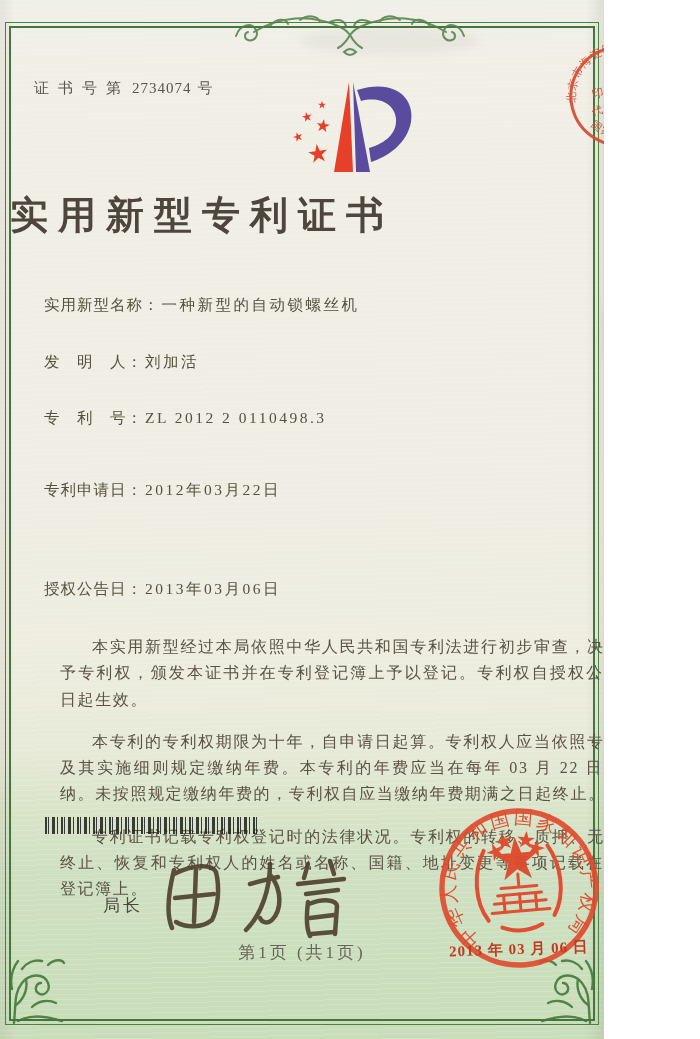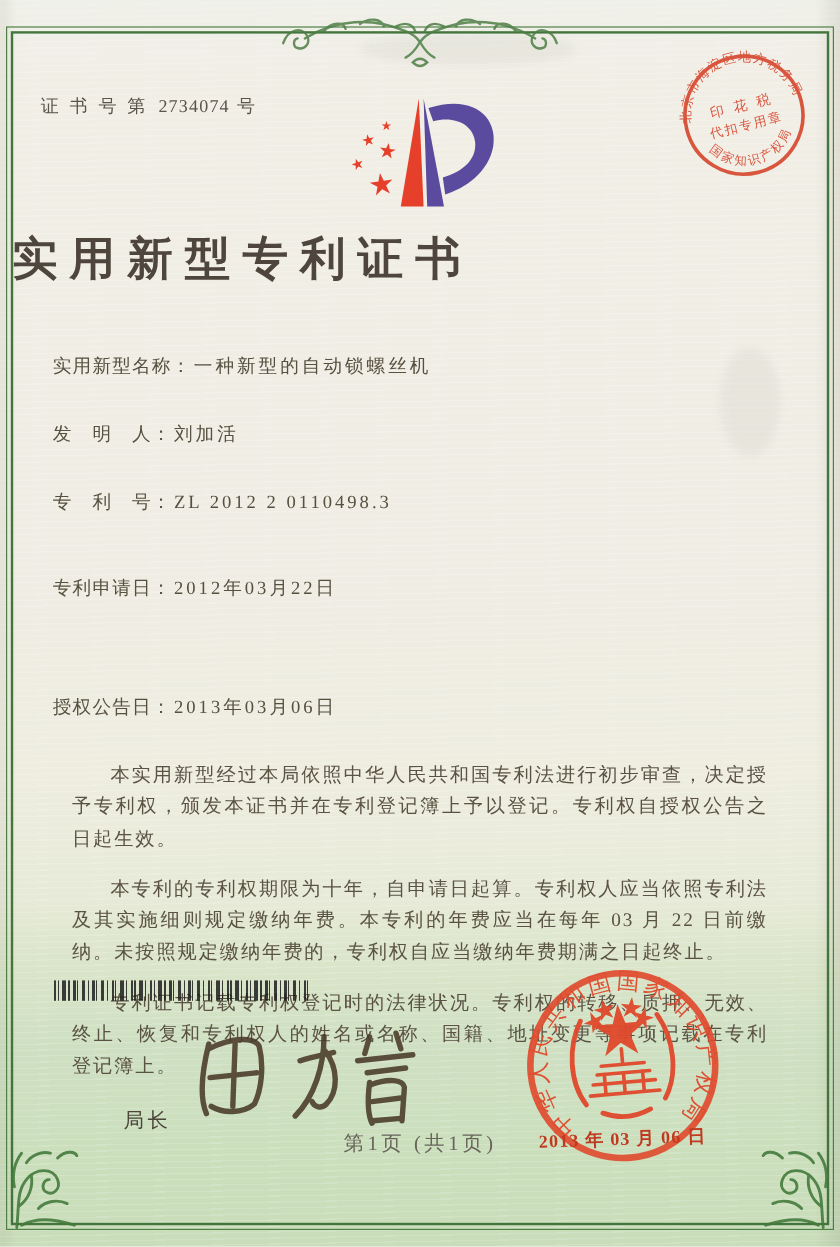--- a/index.html
+++ b/index.html
@@ -1,17 +1,17 @@
 <!DOCTYPE html>
 <html><head>
 <meta charset="utf-8">
 <style>
   html,body{margin:0;padding:0;background:#ffffff;}
   .page{
-    position:relative;width:700px;height:1039px;overflow:hidden;
+    position:relative;width:604px;height:1039px;overflow:hidden;
     font-family:"Liberation Serif","DejaVu Serif",serif;
     background:linear-gradient(180deg,#eff0e8 0%,#f1eee6 6%,#f0ede5 40%,#eeede0 62%,#e7ead8 72%,#d9e4c8 78%,#cfe0c2 84%,#cbdfbd 92%,#c9ddba 100%);
   }
   .waves{position:absolute;inset:0;pointer-events:none;
     background:repeating-linear-gradient(179deg,rgba(255,255,255,.30) 0 1px,rgba(0,0,0,0) 1px 5px);
     opacity:.5;}
   .edge-shade{position:absolute;inset:0;pointer-events:none;
     background:linear-gradient(90deg,rgba(140,140,125,.10) 0 4px,rgba(0,0,0,0) 14px 97%,rgba(140,140,125,.18) 100%);}
   .frame-outer{position:absolute;left:5px;right:5px;top:22px;bottom:14px;border:1px solid #4e8046;}
   .frame-inner{position:absolute;left:9px;right:9px;top:26px;bottom:18px;border:2px solid #44753c;}
@@ -35,21 +35,21 @@
     position:relative;top:-2px;}
   .redact i{position:absolute;display:block;background:rgba(150,147,138,.35);height:2px;border-radius:2px;}
 
   .body-text{position:absolute;left:44px;top:618px;width:612px;font-size:16px;line-height:26.3px;
     letter-spacing:1.6px;color:#5a5243;text-align:justify;}
   .body-text p{margin:16px;text-indent:2em;}
 
   .barcode{position:absolute;left:45px;top:817px;width:215px;height:17px;opacity:.85;
     background:repeating-linear-gradient(90deg,#1d1d1d 0 2px,rgba(0,0,0,0) 2px 3px,#1d1d1d 3px 4px,rgba(0,0,0,0) 4px 7px,#1d1d1d 7px 10px,rgba(0,0,0,0) 10px 12px,#1d1d1d 12px 13px,rgba(0,0,0,0) 13px 16px);}
 
-  .director{position:absolute;left:103px;top:922px;font-size:17px;letter-spacing:3px;color:#4c453a;}
+  .director{position:absolute;left:103px;top:894px;font-size:17px;letter-spacing:3px;color:#4c453a;}
   .signature{position:absolute;left:158px;top:856px;}
 
   .seal{position:absolute;left:429px;top:798px;transform:rotate(-5deg);opacity:.95;}
   .issue-date{position:absolute;left:449px;top:940px;font-size:15px;color:#c03a20;
     letter-spacing:1px;transform:rotate(-2deg);white-space:nowrap;font-weight:600;}
 
   .footer{position:absolute;left:0;right:0;top:941px;text-align:center;font-size:17px;
     letter-spacing:3px;color:#68645a;}
 
   .corner{position:absolute;bottom:10px;}

